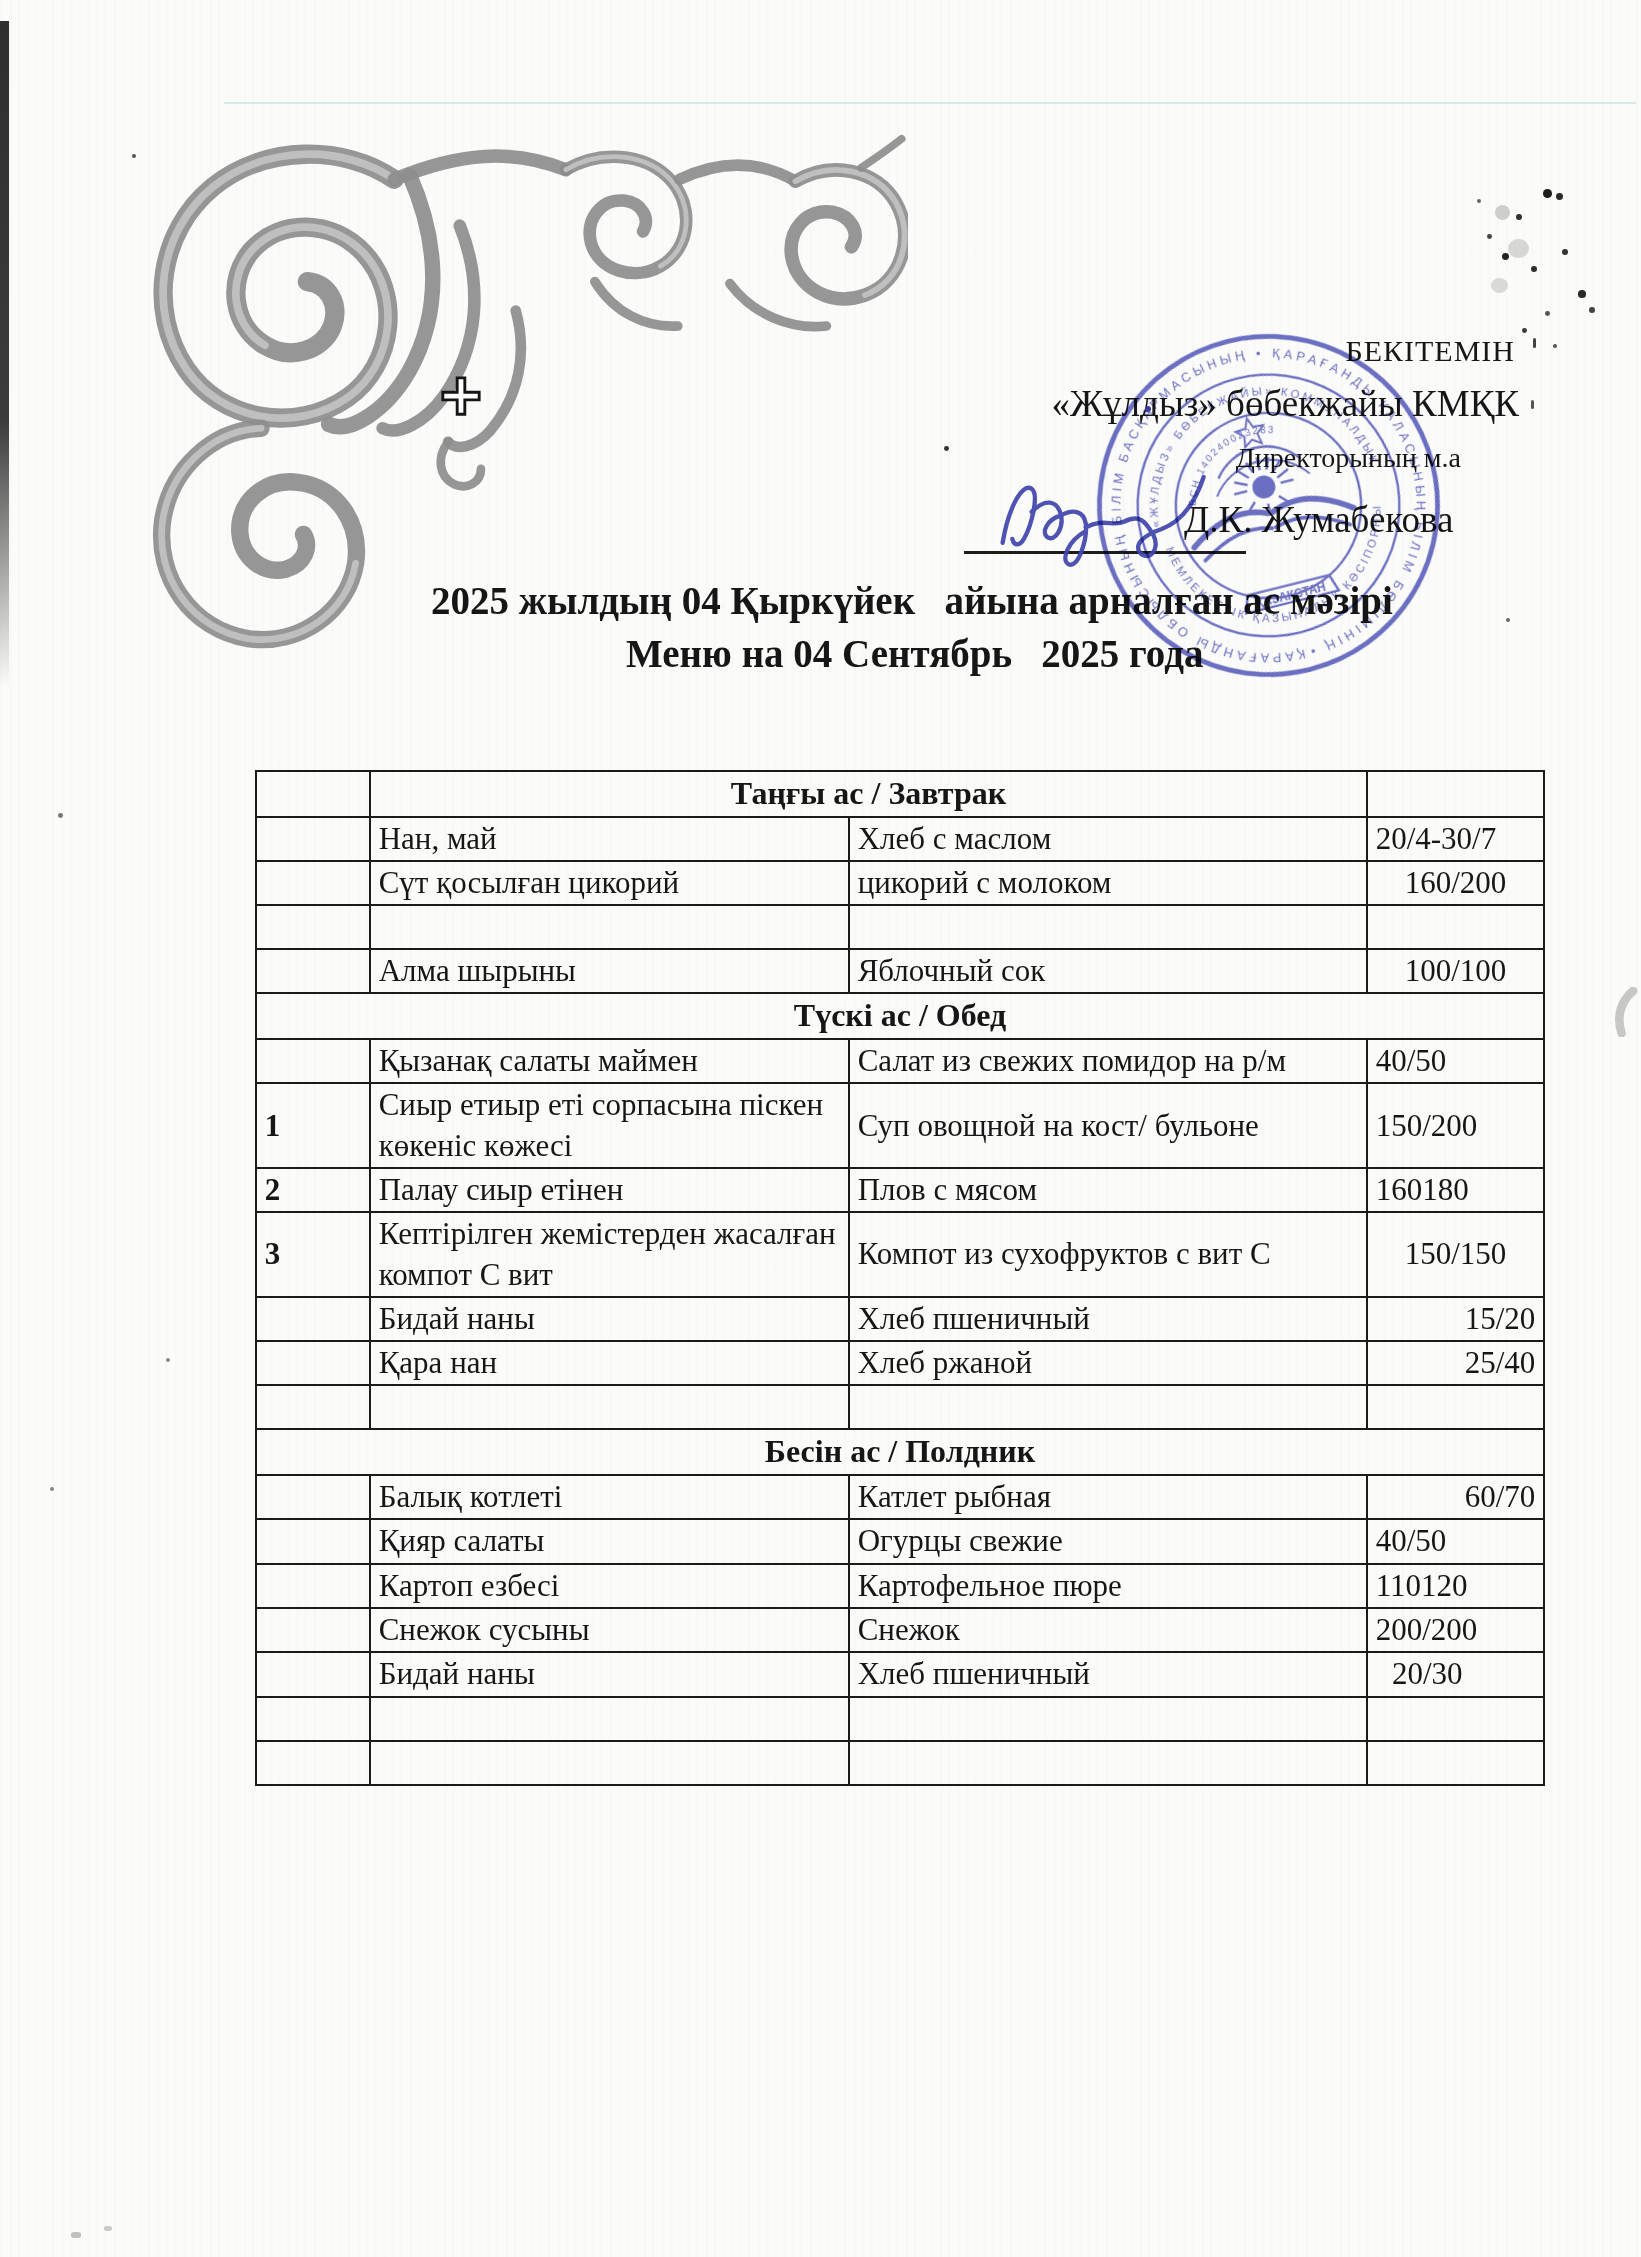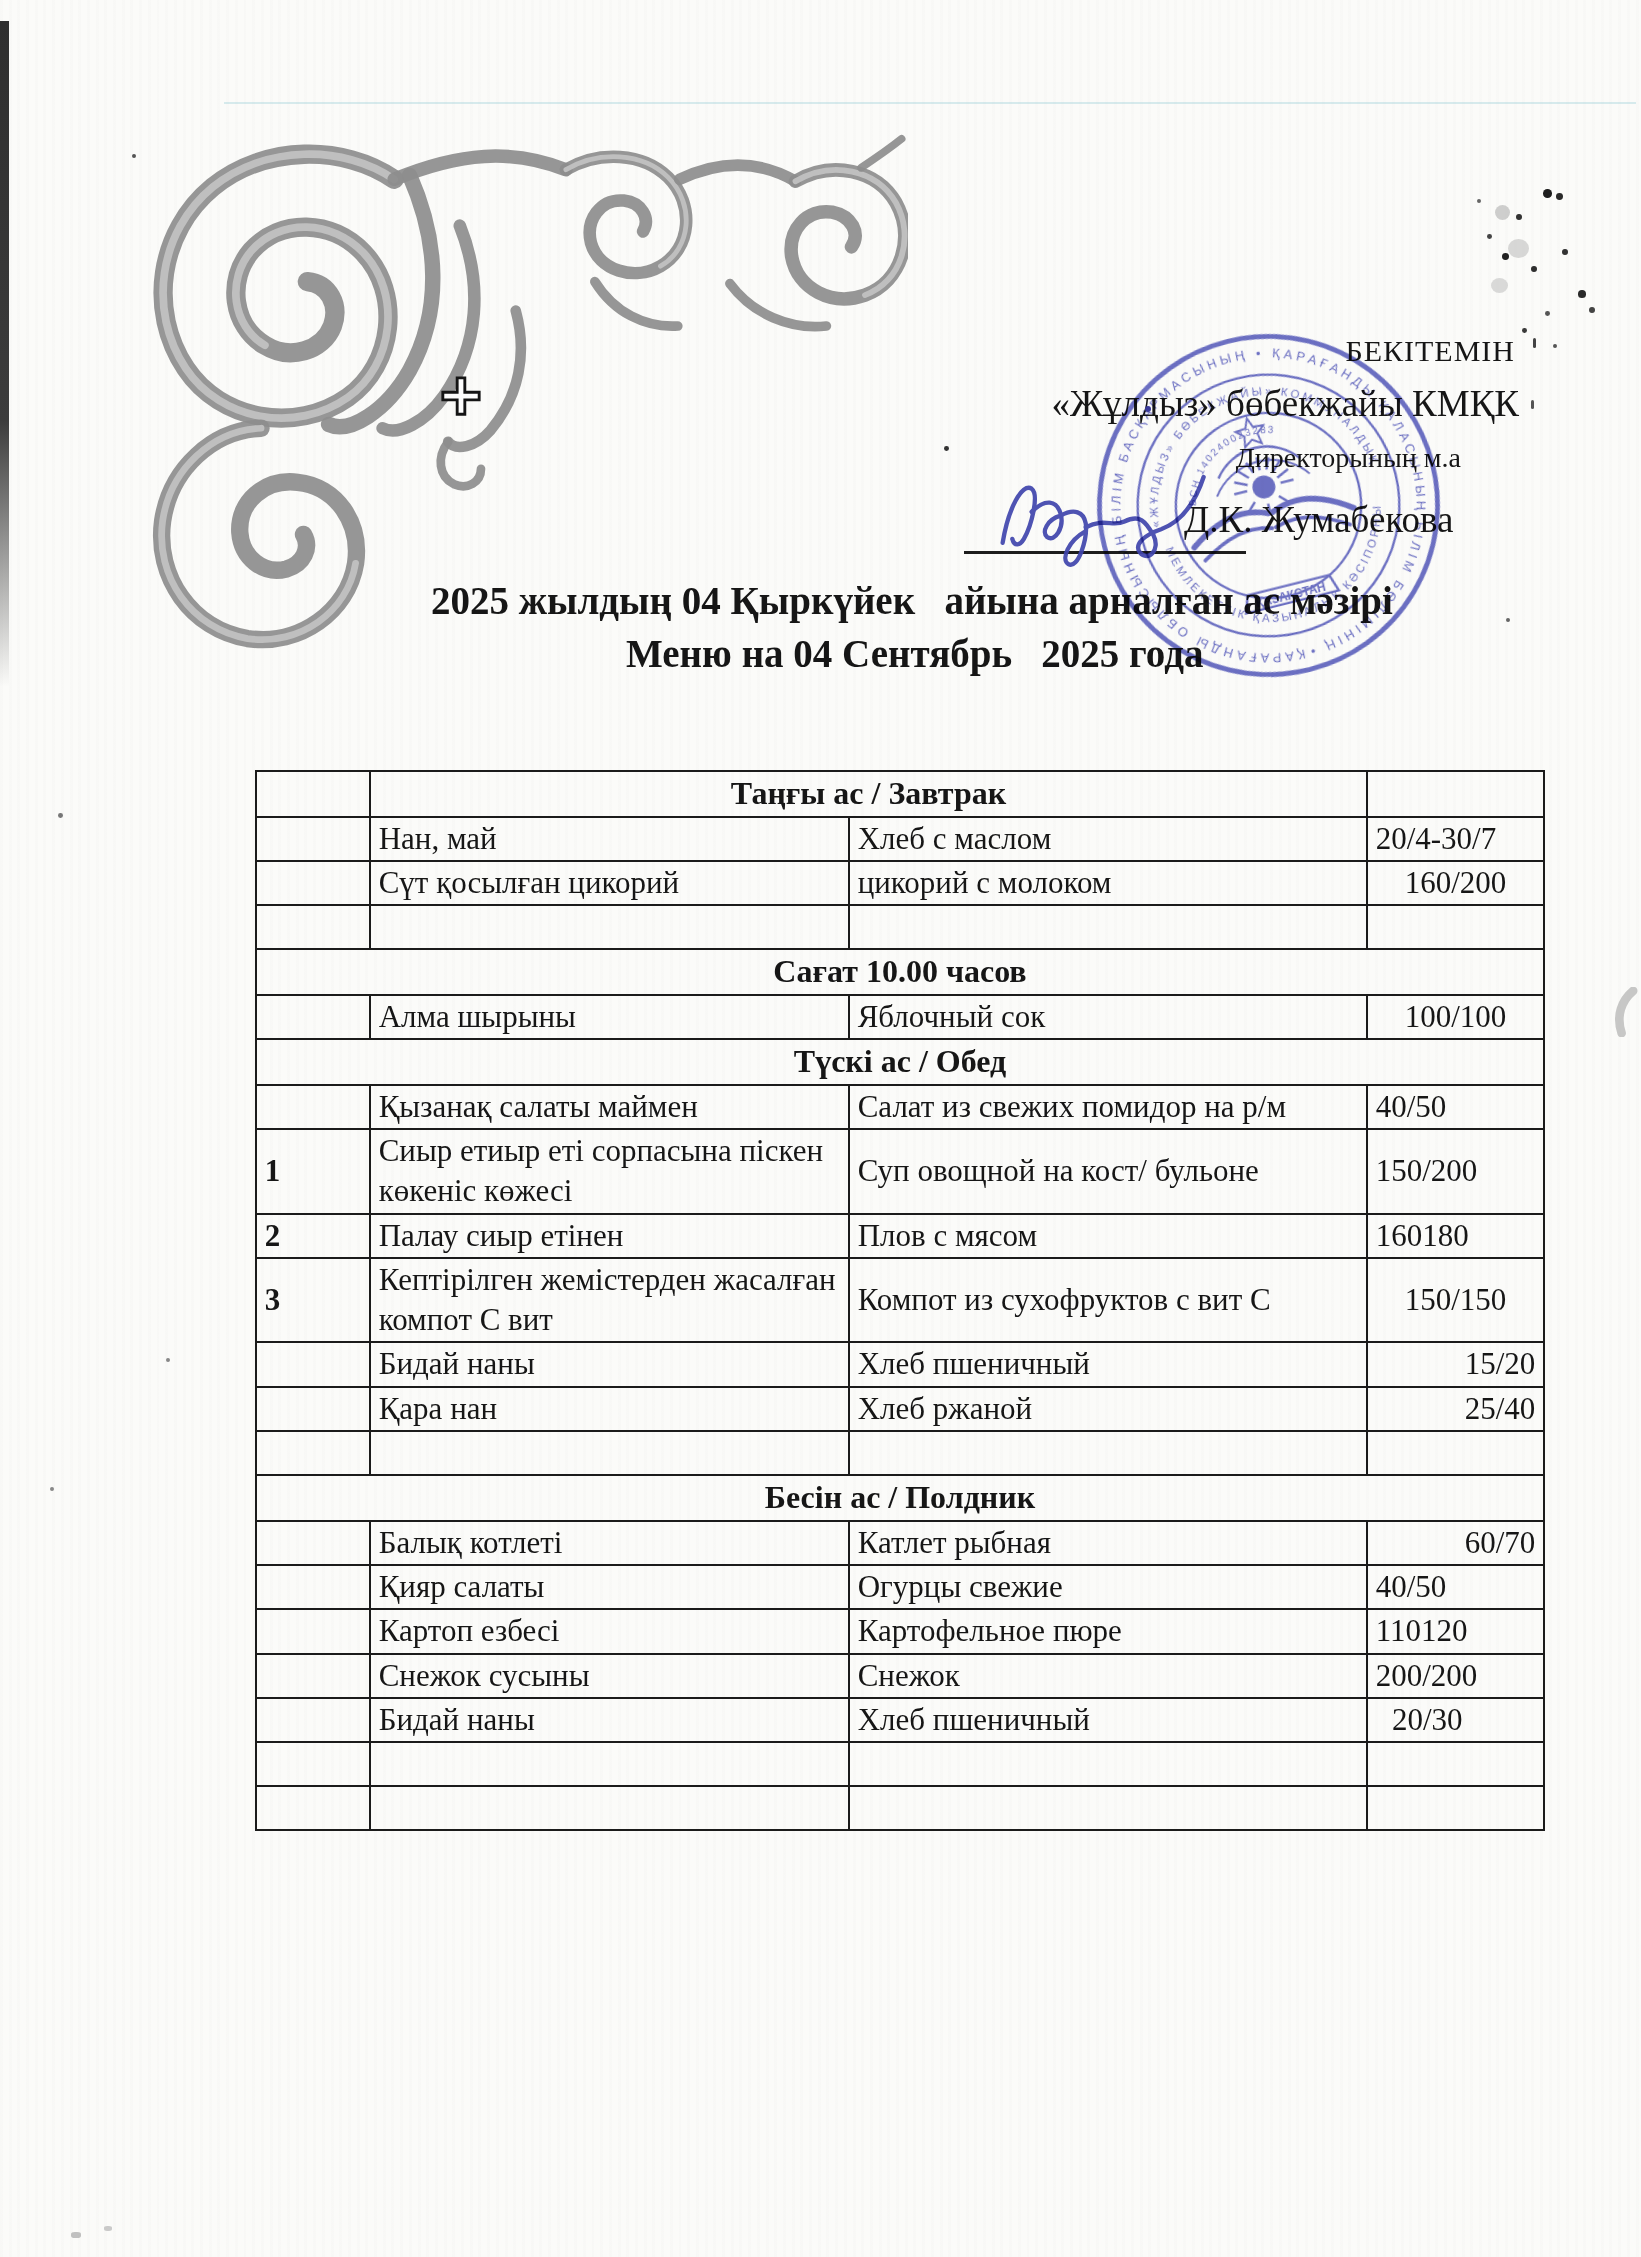--- a/index.html
+++ b/index.html
@@ -185,23 +185,20 @@
           <td class="c-kk">Сүт қосылған цикорий</td>
           <td class="c-ru">цикорий с молоком</td>
           <td class="c-po" style="text-align: center;">160/200</td>
         </tr>
         <tr style="height: 44px;">
           <td class="c-num"></td>
           <td class="c-kk"></td>
           <td class="c-ru"></td>
           <td class="c-po" style="text-align: center;"></td>
         </tr>
-        <tr style="height: 42px;">
-          <td class="section" colspan="4">Сағат 10.00 часов</td>
-        </tr>
         <tr style="height: 44px;">
           <td class="c-num"></td>
           <td class="c-kk">Алма шырыны</td>
           <td class="c-ru">Яблочный сок</td>
           <td class="c-po" style="text-align: center;">100/100</td>
         </tr>
         <tr style="height: 42px;">
           <td class="section" colspan="4">Түскі ас / Обед</td>
         </tr>
         <tr style="height: 44px;">

